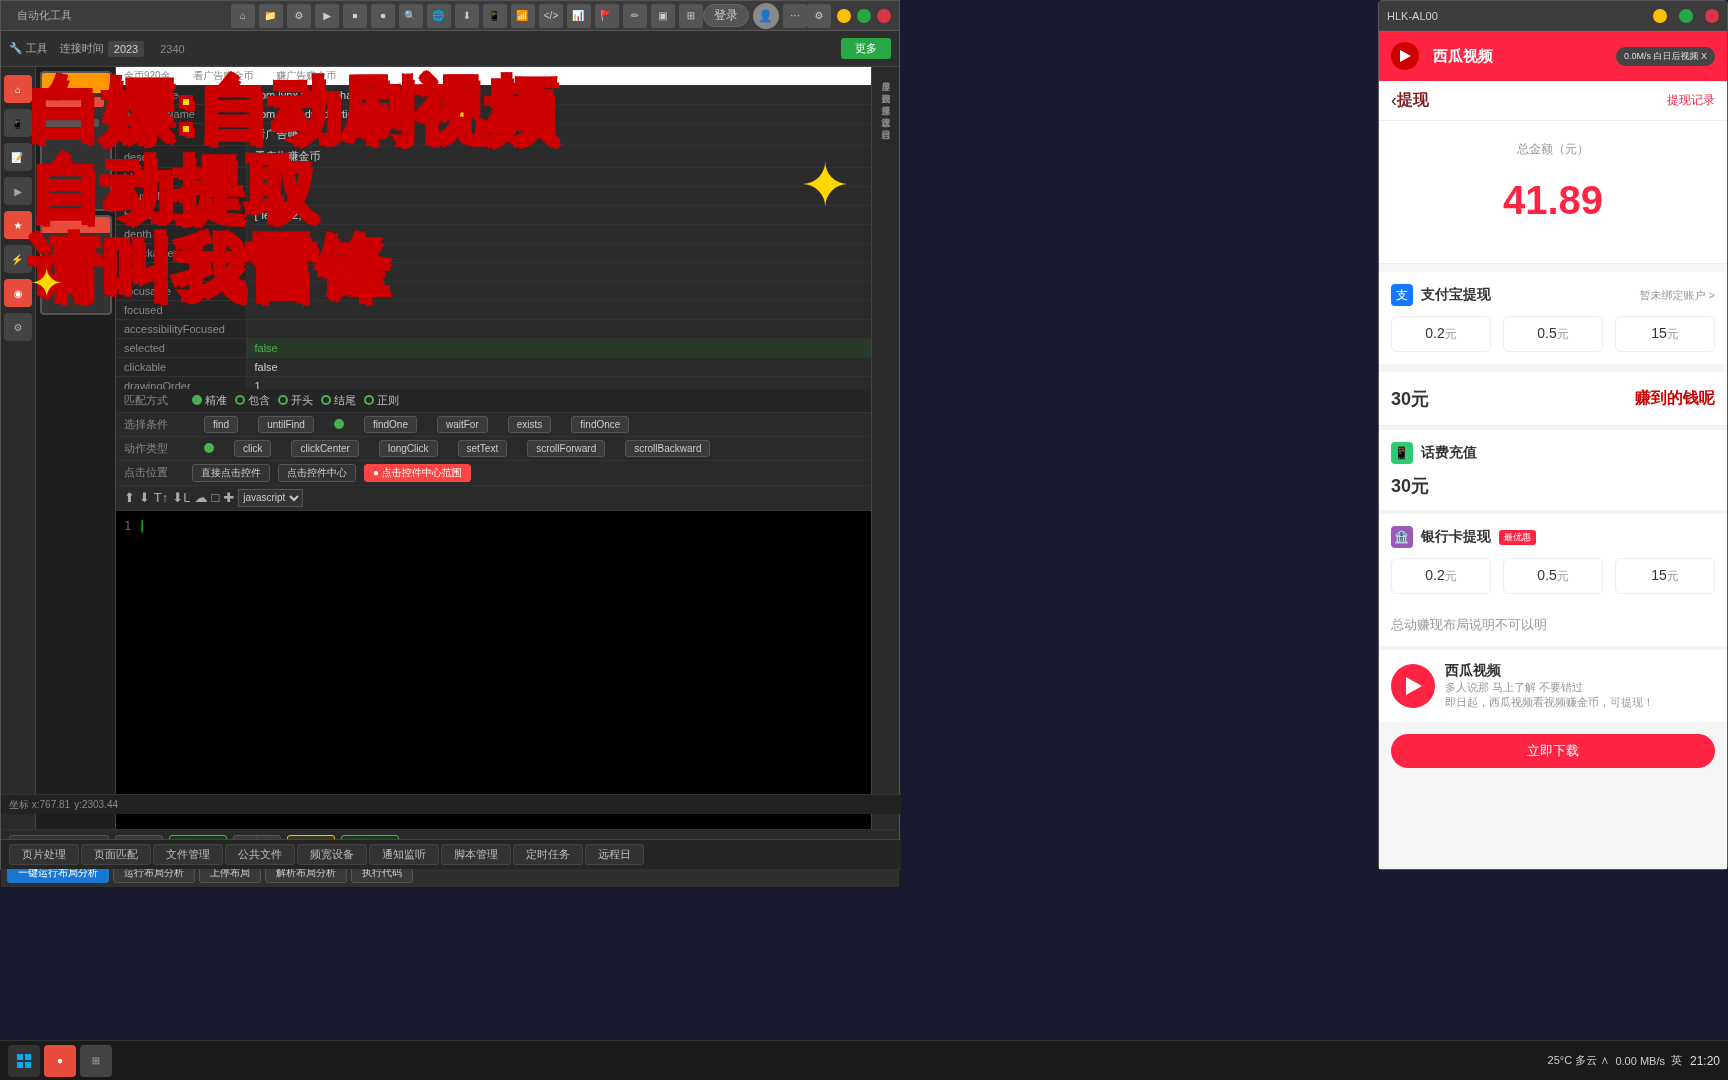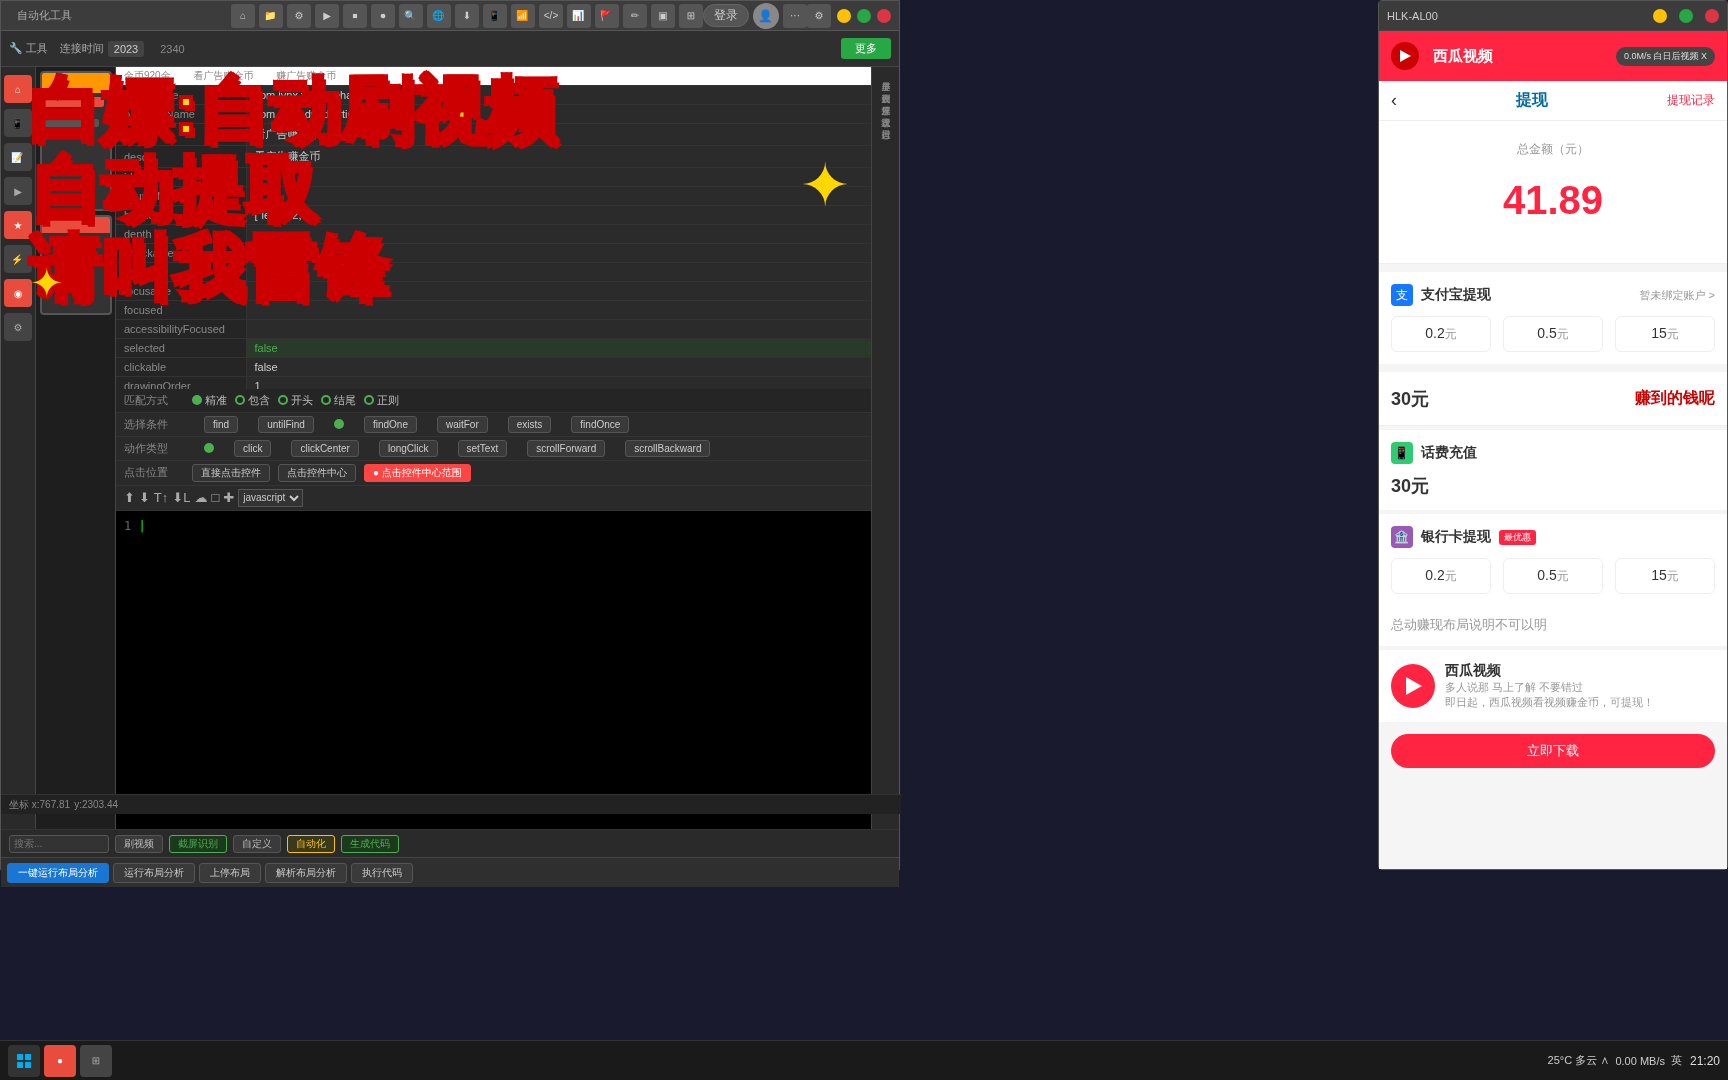--- a/index.html
+++ b/index.html
@@ -418,23 +418,22 @@
     }
 
     .back-arrow {
       font-size: 18px;
       color: #333;
       cursor: pointer;
     }
 
     .mobile-nav-title {
       flex: 1;
-      text-align: center;
       font-size: 16px;
-      color: #0369a1;
+      color: #7f1d1d;
       font-weight: bold;
     }
 
     .mobile-nav-right {
       font-size: 12px;
       color: #ff2442;
       cursor: pointer;
     }
 
     .balance-section {
@@ -973,20 +972,31 @@
   </div>
 
   <div class="bottom-toolbar">
     <button class="btn primary">一键运行布局分析</button>
     <button class="btn">运行布局分析</button>
     <button class="btn">上停布局</button>
     <button class="btn">解析布局分析</button>
     <button class="btn">执行代码</button>
   </div>
 
+  <div class="nav-bar">
+    <span class="nav-item">页片处理</span>
+    <span class="nav-item">页面匹配</span>
+    <span class="nav-item">文件管理</span>
+    <span class="nav-item">公共文件</span>
+    <span class="nav-item">频宽设备</span>
+    <span class="nav-item">通知监听</span>
+    <span class="nav-item">脚本管理</span>
+    <span class="nav-item">定时任务</span>
+    <span class="nav-item">远程日</span>
+  </div>
 
   <div class="coord-bar">
     <span>坐标 x:</span>
     <span>767.81</span>
     <span style="margin-left:4px;">y:</span>
     <span>2303.44</span>
   </div>
 
 </div>
 

